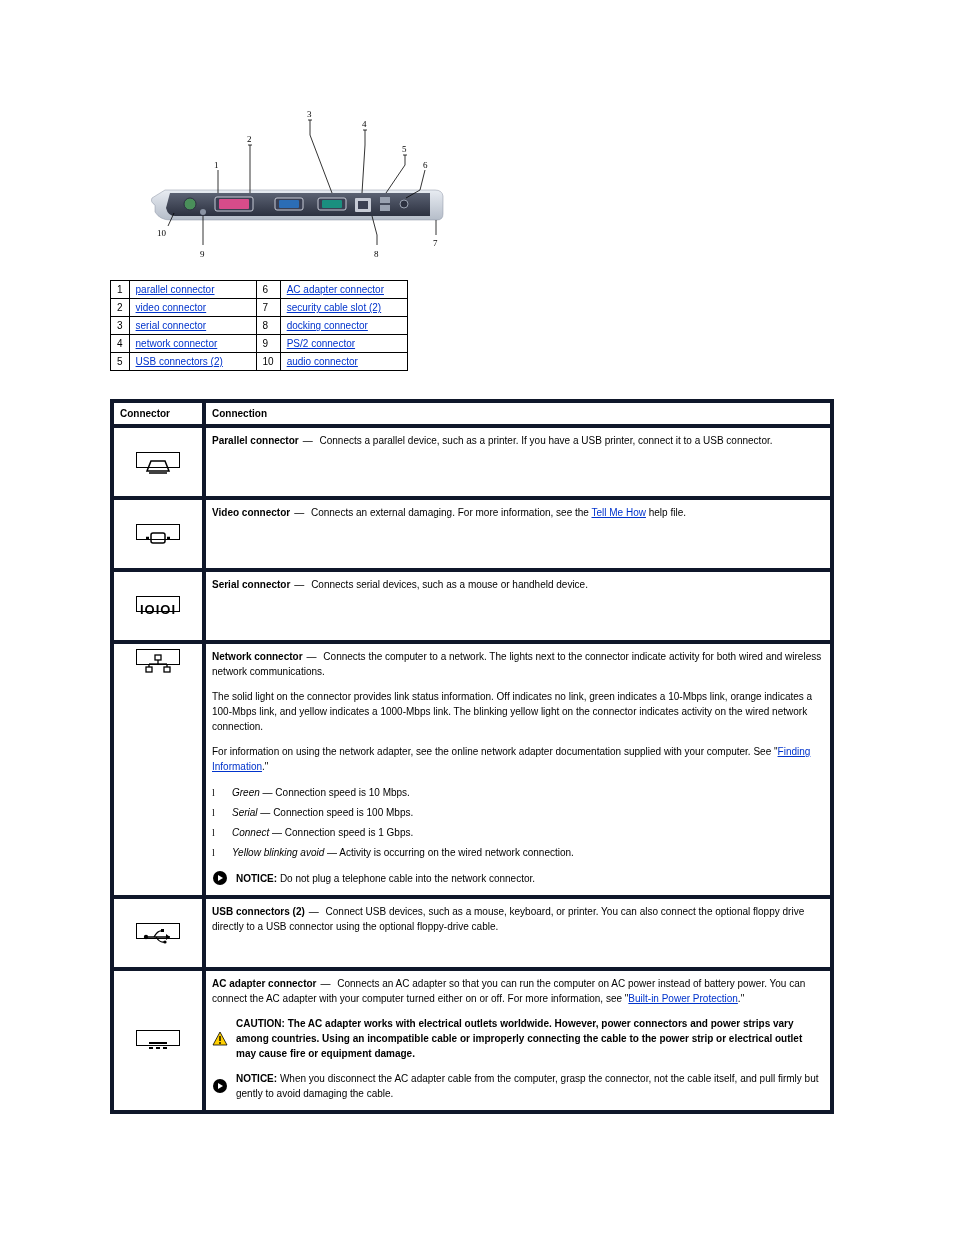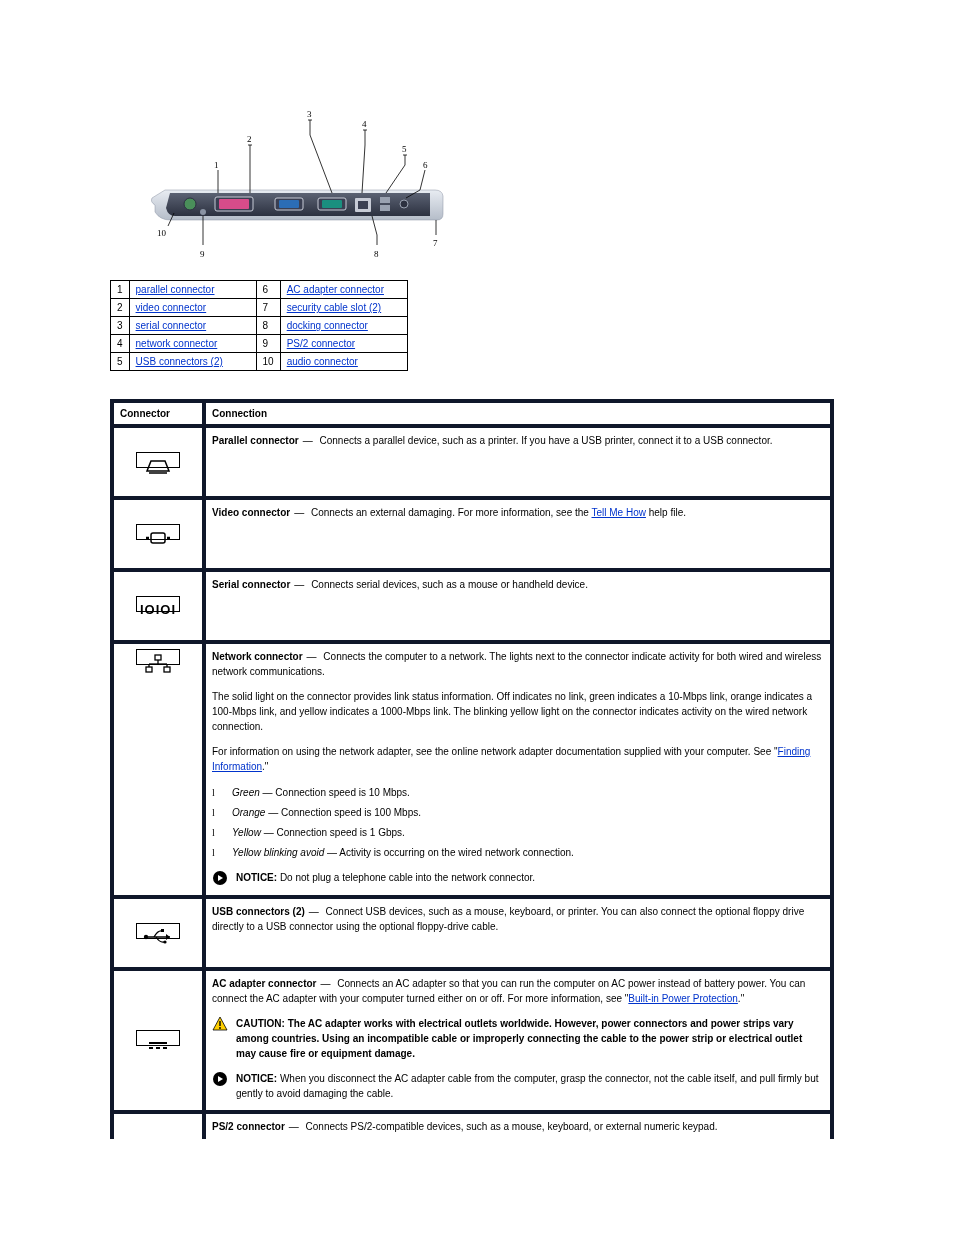--- a/index.html
+++ b/index.html
@@ -96,21 +96,21 @@
   .li-row .marker {
     font-family: Georgia, serif;
     font-size: 10px;
     margin-right: 8px;
     min-width: 12px;
   }
   .li-row .txt { flex: 1; }
   .li-row .txt .em { font-style: italic; }
   .callout {
     display: flex;
-    align-items: flex-start;
+    align-items: center;
     margin: 10px 0 4px 0;
   }
   .callout .glyph {
     width: 16px;
     height: 16px;
     margin-right: 8px;
     flex: 0 0 16px;
   }
   .callout .txt { flex: 1; line-height: 1.5; }
   .callout .txt .lead { font-weight: bold; }
@@ -289,25 +289,25 @@
             <div>The solid light on the connector provides link status information. Off indicates no link, green indicates a 10-Mbps link, orange indicates a 100-Mbps link, and yellow indicates a 1000-Mbps link. The blinking yellow light on the connector indicates activity on the wired network connection.</div>
             <div class="spacer10"></div>
             <div><span>For information on using the network adapter, see the online network adapter documentation supplied with your computer. See "</span><a href="#">Finding Information</a><span>."</span></div>
             <div class="spacer6"></div>
             <div class="li-row">
                 <span class="marker">l</span>
                 <span class="txt"><span class="em" style="font-style:italic">Green</span> <span>—</span><span> Connection speed is 10 Mbps.</span></span>
               </div>
             <div class="li-row">
                 <span class="marker">l</span>
-                <span class="txt"><span class="em" style="font-style:italic">Orange</span> <span>—</span><span> Connection speed is 100 Mbps.</span></span>
+                <span class="txt"><span class="em" style="font-style:italic">Serial</span> <span>—</span><span> Connection speed is 100 Mbps.</span></span>
               </div>
             <div class="li-row">
                 <span class="marker">l</span>
-                <span class="txt"><span class="em" style="font-style:italic">Yellow</span> <span>—</span><span> Connection speed is 1 Gbps.</span></span>
+                <span class="txt"><span class="em" style="font-style:italic">Connect</span> <span>—</span><span> Connection speed is 1 Gbps.</span></span>
               </div>
             <div class="li-row">
                 <span class="marker">l</span>
                 <span class="txt"><span class="em" style="font-style:italic">Yellow blinking avoid</span> <span>—</span><span> Activity is occurring on the wired network connection.</span></span>
               </div>
             <div class="callout">
               <span class="glyph">
                 <svg width="16" height="16">
                     <circle cx="8" cy="8" r="7" fill="#000"></circle>
                     <path d="M6 5 L11 8 L6 11 Z" fill="#fff"></path>
@@ -370,25 +370,17 @@
                     <circle cx="8" cy="8" r="7" fill="#000"></circle>
                     <path d="M6 5 L11 8 L6 11 Z" fill="#fff"></path>
                   </svg>
               </span>
               <span class="txt"><span class="lead">NOTICE:</span><span> When you disconnect the AC adapter cable from the computer, grasp the connector, not the cable itself, and pull firmly but gently to avoid damaging the cable.</span></span>
             </div>
           </div>
         </td>
       </tr>
 
-      <tr>
-        <td class="iconcell" style="border-bottom:none;height:22px;"></td>
-        <td style="border-bottom:none;">
-          <div class="desc-block">
-            <span class="label">PS/2 connector</span><span class="dash">—</span><span> Connects PS/2-compatible devices, such as a mouse, keyboard, or external numeric keypad.</span>
-          </div>
-        </td>
-      </tr>
 
     </tbody>
   </table>
 
 </div>
 
 </body></html>

